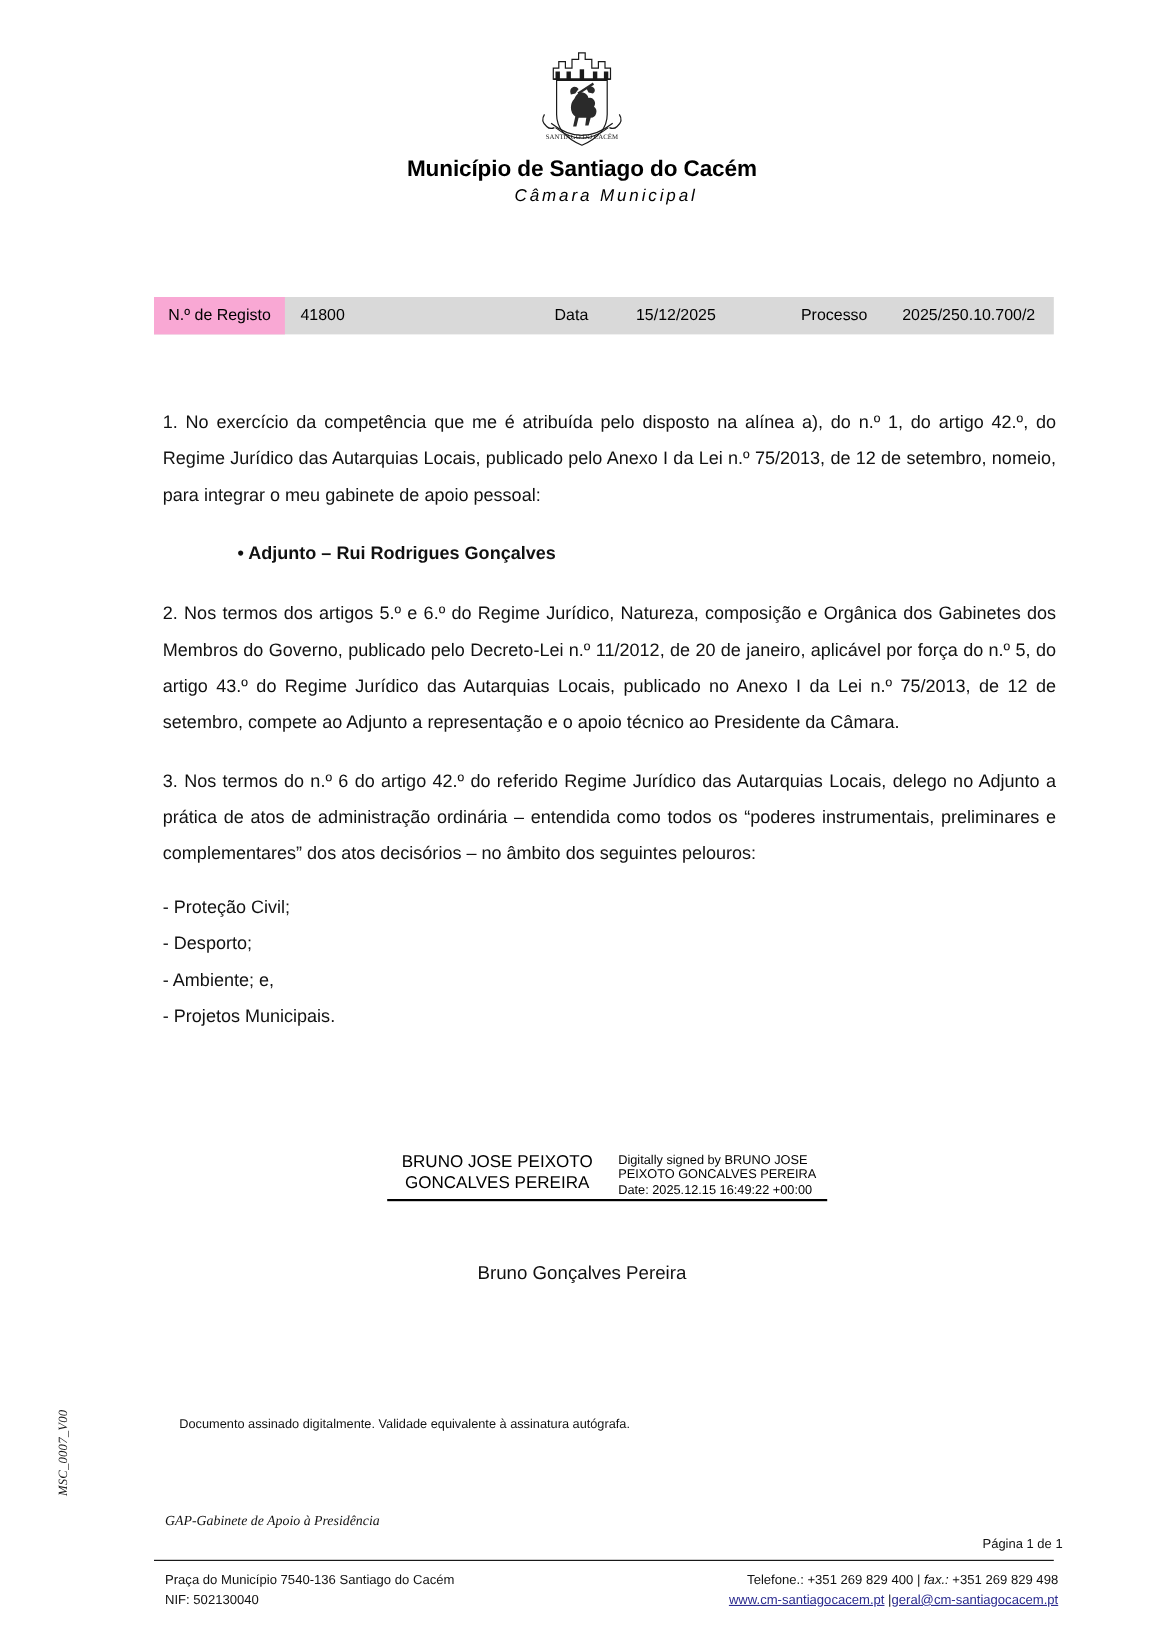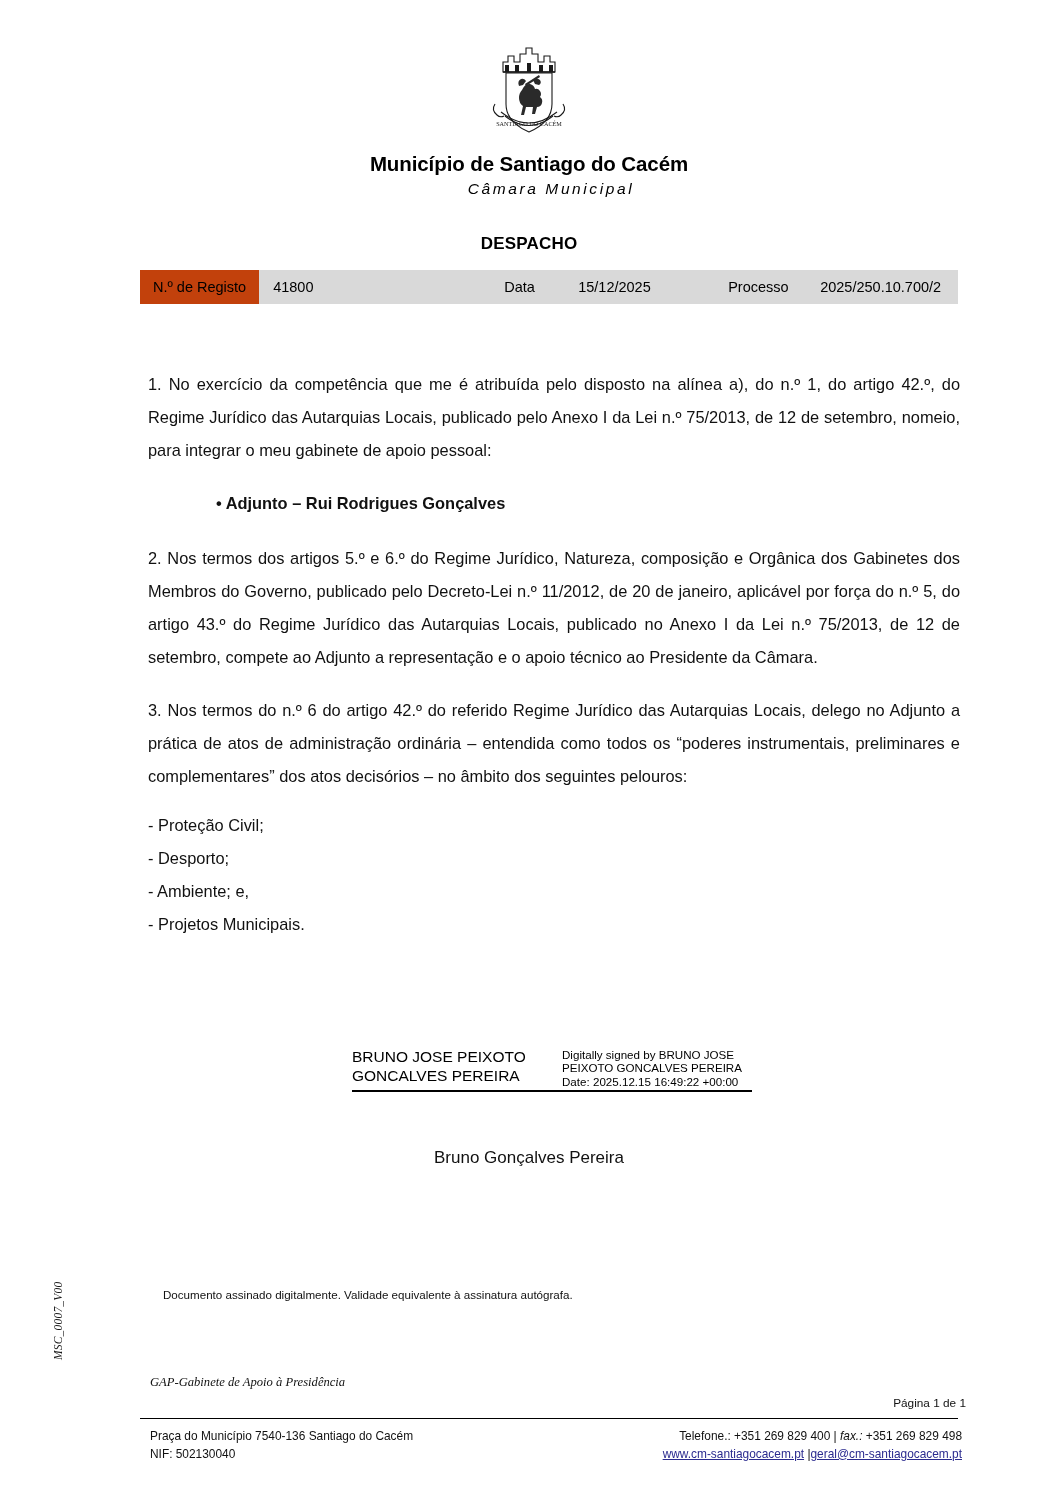--- a/index.html
+++ b/index.html
@@ -42,21 +42,20 @@
     left: 0;
     top: 42px;
     width: 100%;
     text-align: center;
   }
   .crest {
     display: block;
     margin: 0 auto;
   }
   .org-name {
-    margin-top: 10px;
     font-size: 20.5px;
     font-weight: bold;
     letter-spacing: -0.1px;
     color: #000;
   }
   .org-sub {
     margin-top: 4px;
     font-size: 15.5px;
     font-style: italic;
     letter-spacing: 2.6px;
@@ -89,21 +88,21 @@
     background: #d9d9d9;
   }
   .reg-cell {
     display: flex;
     align-items: center;
     height: 100%;
     box-sizing: border-box;
   }
   .reg-label-box {
     padding-left: 13px;
-    background: #c2410c;
+    background: #f9a8d4;
     height: 100%;
     display: flex;
     align-items: center;
     box-sizing: border-box;
     padding-right: 13px;
   }
   .reg-val-1  { width: 245px; padding-left: 14px; }
   .reg-lbl-2  { width: 64px; }
   .reg-val-2  { width: 160px; padding-left: 10px; }
   .reg-lbl-3  { width: 82px; }
@@ -151,20 +150,21 @@
     display: flex;
     gap: 10px;
     align-items: flex-start;
   }
   .sig-name {
     font-family: "Liberation Sans", sans-serif;
     font-size: 15.5px;
     line-height: 18.5px;
     width: 200px;
     color: #000;
+    text-align: center;
   }
   .sig-meta {
     font-family: "Liberation Sans", sans-serif;
     font-size: 11.6px;
     line-height: 13.4px;
     width: 190px;
     color: #000;
   }
   .signer-name {
     position: absolute;
@@ -270,21 +270,20 @@
         <path d="M82 62 q4 6 -2 11 q-3 3 -7 1"></path>
         <path d="M20 70 q28 22 56 0"></path>
         <path d="M24 74 q24 19 48 0"></path>
       </g>
       <text x="48" y="84" font-family="Liberation Serif, serif" font-size="6.2" text-anchor="middle" fill="#1a1a1a" transform="rotate(0 48 84)">SANTIAGO DO CACÉM</text>
     </svg>
     <div class="org-name">Município de Santiago do Cacém</div>
     <div class="org-sub">Câmara Municipal</div>
   </div>
 
-  <div class="doc-title">DESPACHO</div>
 
   <div class="registry">
     <div class="reg-cell reg-label-box">N.º de Registo</div>
     <div class="reg-cell reg-val-1">41800</div>
     <div class="reg-cell reg-lbl-2">Data</div>
     <div class="reg-cell reg-val-2">15/12/2025</div>
     <div class="reg-cell reg-lbl-3">Processo</div>
     <div class="reg-cell reg-val-3">2025/250.10.700/2</div>
   </div>
 

